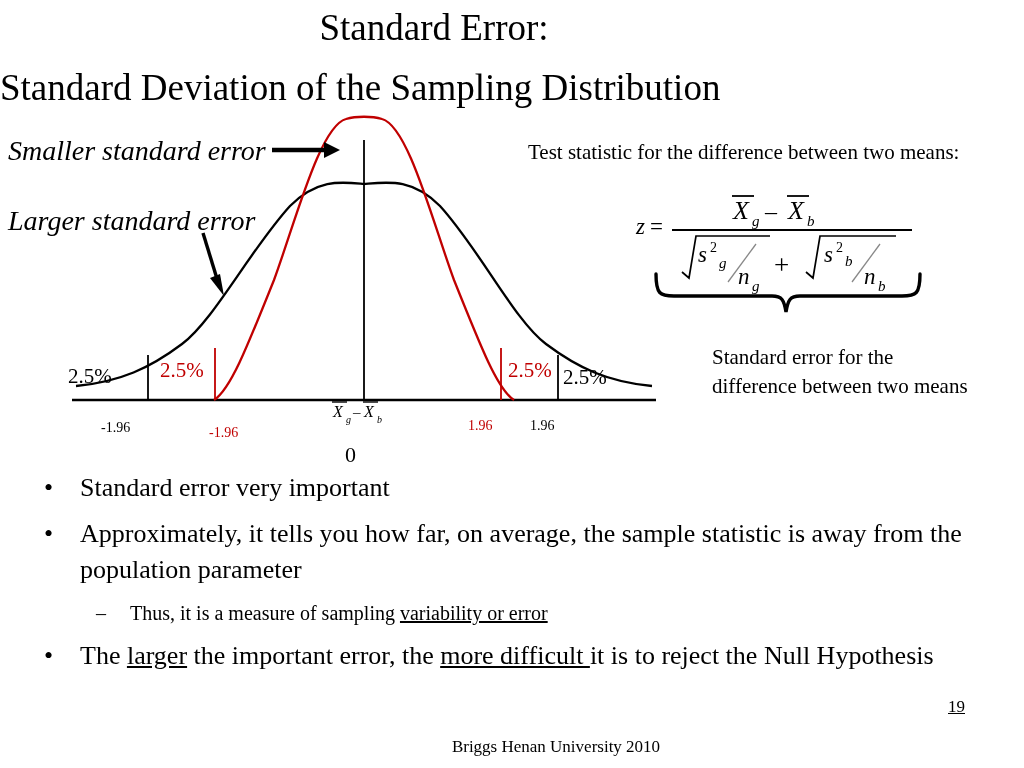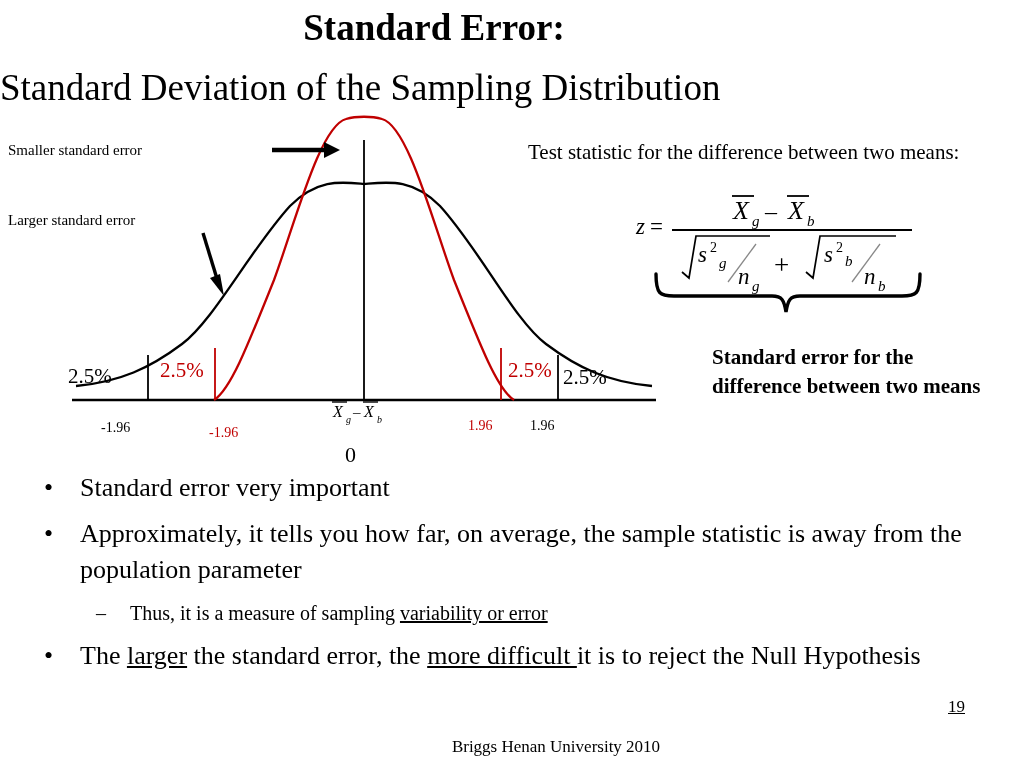--- a/index.html
+++ b/index.html
@@ -13,49 +13,50 @@
     font-family: "Liberation Serif", "DejaVu Serif", serif;
     color: #000000;
   }
   .abs { position: absolute; }
 
   
   #title-line1 {
     left: 0; top: 6px; width: 868px;
     text-align: center;
     font-size: 37px;
-    font-weight: bold;
+    font-weight: normal;
     line-height: 44px;
     letter-spacing: 0px;
   }
   #title-line2 {
     left: 0; top: 66px; width: 1024px;
     text-align: left;
     font-size: 37px;
     font-weight: normal;
     line-height: 44px;
   }
 
   
   .callout {
-    font-size: 15px;
+    font-size: 28px;
     line-height: 25px;
     white-space: nowrap;
+    font-style: italic;
   }
   #smaller-se-label { left: 8px;  top: 138px; }
   #larger-se-label  { left: 8px;  top: 208px; }
 
   
   #test-stat-label {
     left: 528px; top: 138px; width: 470px;
     font-size: 21px; line-height: 28px;
   }
   #se-diff-label {
     left: 712px; top: 343px; width: 270px;
-    font-size: 21px; line-height: 29px; font-weight: bold;
+    font-size: 21px; line-height: 29px;
   }
 
   
   #bell-diagram { left: 0; top: 100px; }
 
   
   .ticklabel { font-size: 14px; white-space: nowrap; }
   .tick-black { color: #000000; }
   .tick-red   { color: #C00000; }
   .pct { font-size: 21px; white-space: nowrap; }
@@ -251,19 +252,19 @@
     <span>Approximately, it tells you how far, on average,  the sample statistic is away from the population parameter</span>
   </div>
 
   <div class="b2">
     <span class="marker">–</span>
     <span>Thus, it is a measure of  sampling </span><u>variability or error</u>
   </div>
 
   <div class="b1">
     <span class="marker">•</span>
-    <span>The </span><u>larger</u><span> the standard error, the </span><u>more difficult </u><span>it is to reject the Null Hypothesis</span>
+    <span>The </span><u>larger</u><span> the important error, the </span><u>more difficult </u><span>it is to reject the Null Hypothesis</span>
   </div>
 
 </div>
 
 <div class="abs" id="page-number">19</div>
 <div class="abs" id="footer-credit">Briggs  Henan University 2010</div>
 
 </body></html>

